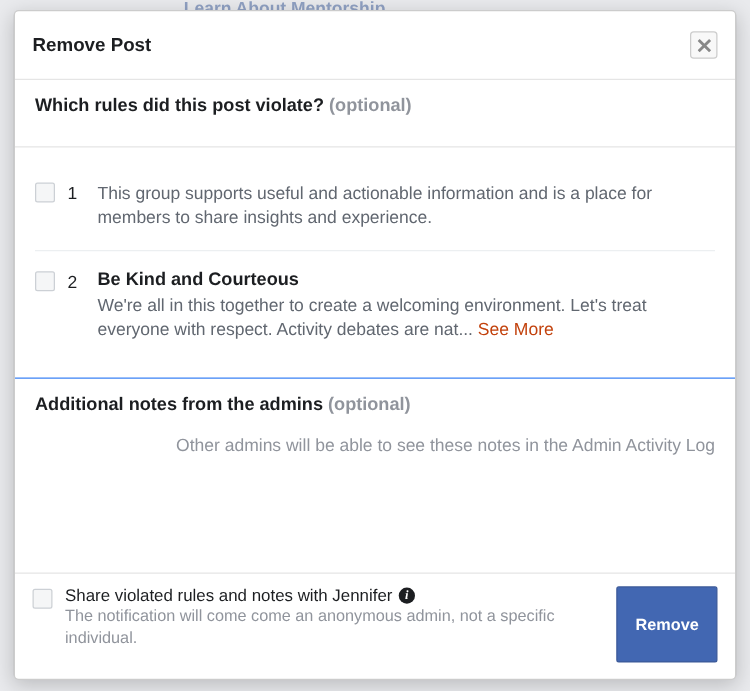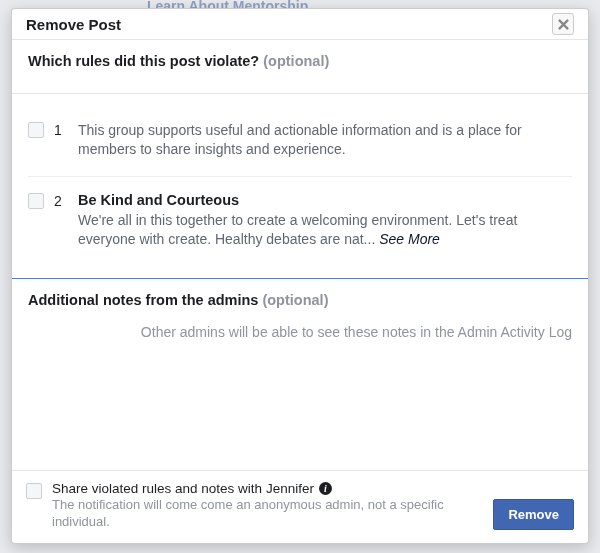--- a/index.html
+++ b/index.html
@@ -25,21 +25,21 @@
       width: 578px;
       height: 536px;
       background: #fff;
       border: 1px solid rgba(0,0,0,0.2);
       border-radius: 4px;
       box-shadow: 0 4px 16px rgba(0,0,0,0.2);
       display: flex;
       flex-direction: column;
     }
     .dialog-header {
-      padding: 4px 14px;
+      padding: 16px 14px;
       border-bottom: 1px solid #e5e5e5;
       display: flex;
       align-items: center;
       justify-content: space-between;
       gap: 32px;
     }
     .dialog-title {
       font-size: 15px;
       font-weight: bold;
       color: #1c1e21;
@@ -103,23 +103,22 @@
       font-weight: bold;
       color: #1c1e21;
       margin-bottom: 3px;
     }
     .rule-desc {
       font-size: 14px;
       color: #616770;
       line-height: 1.35;
     }
     .see-more {
-      color: #0f172a;
-      cursor: pointer;
-      font-style: italic;
+      color: #c2410c;
+      cursor: pointer;
     }
     .notes-block {
       border-top: 1px solid #3b82f6;
     }
     .notes-help {
       padding: 4px 16px 0;
       font-size: 14px;
       color: #90949c;
       text-align: right;
     }
@@ -159,21 +158,21 @@
       color: #90949c;
       line-height: 1.3;
       margin-top: 1px;
     }
     .remove-btn {
       background: #4267b2;
       color: #fff;
       border: 1px solid #3b5998;
       font-weight: bold;
       font-size: 13px;
-      padding: 7px 14px;
+      padding: 22px 14px;
       border-radius: 2px;
       cursor: pointer;
       align-self: flex-end;
       margin-bottom: 1px;
     }
     .spacer { flex: 1; }
   </style>
 </head>
 <body>
 
@@ -204,21 +203,21 @@
           <div class="rule-desc">This group supports useful and actionable information and is a place for members to share insights and experience.</div>
         </div>
       </div>
 
       <div class="rule-item">
         <div class="checkbox-box"></div>
         <div class="rule-num">2</div>
         <div class="rule-body">
           <div class="rule-title">Be Kind and Courteous</div>
           <div class="rule-desc">
-            <span>We're all in this together to create a welcoming environment. Let's treat everyone with create. Healthy debates are nat...</span>
+            <span>We're all in this together to create a welcoming environment. Let's treat everyone with respect. Activity debates are nat...</span>
             <span class="see-more">See More</span>
           </div>
         </div>
       </div>
 
     </div>
 
     <div class="notes-block">
       <div class="section-title">
         <span class="bold">Additional notes from the admins</span>

